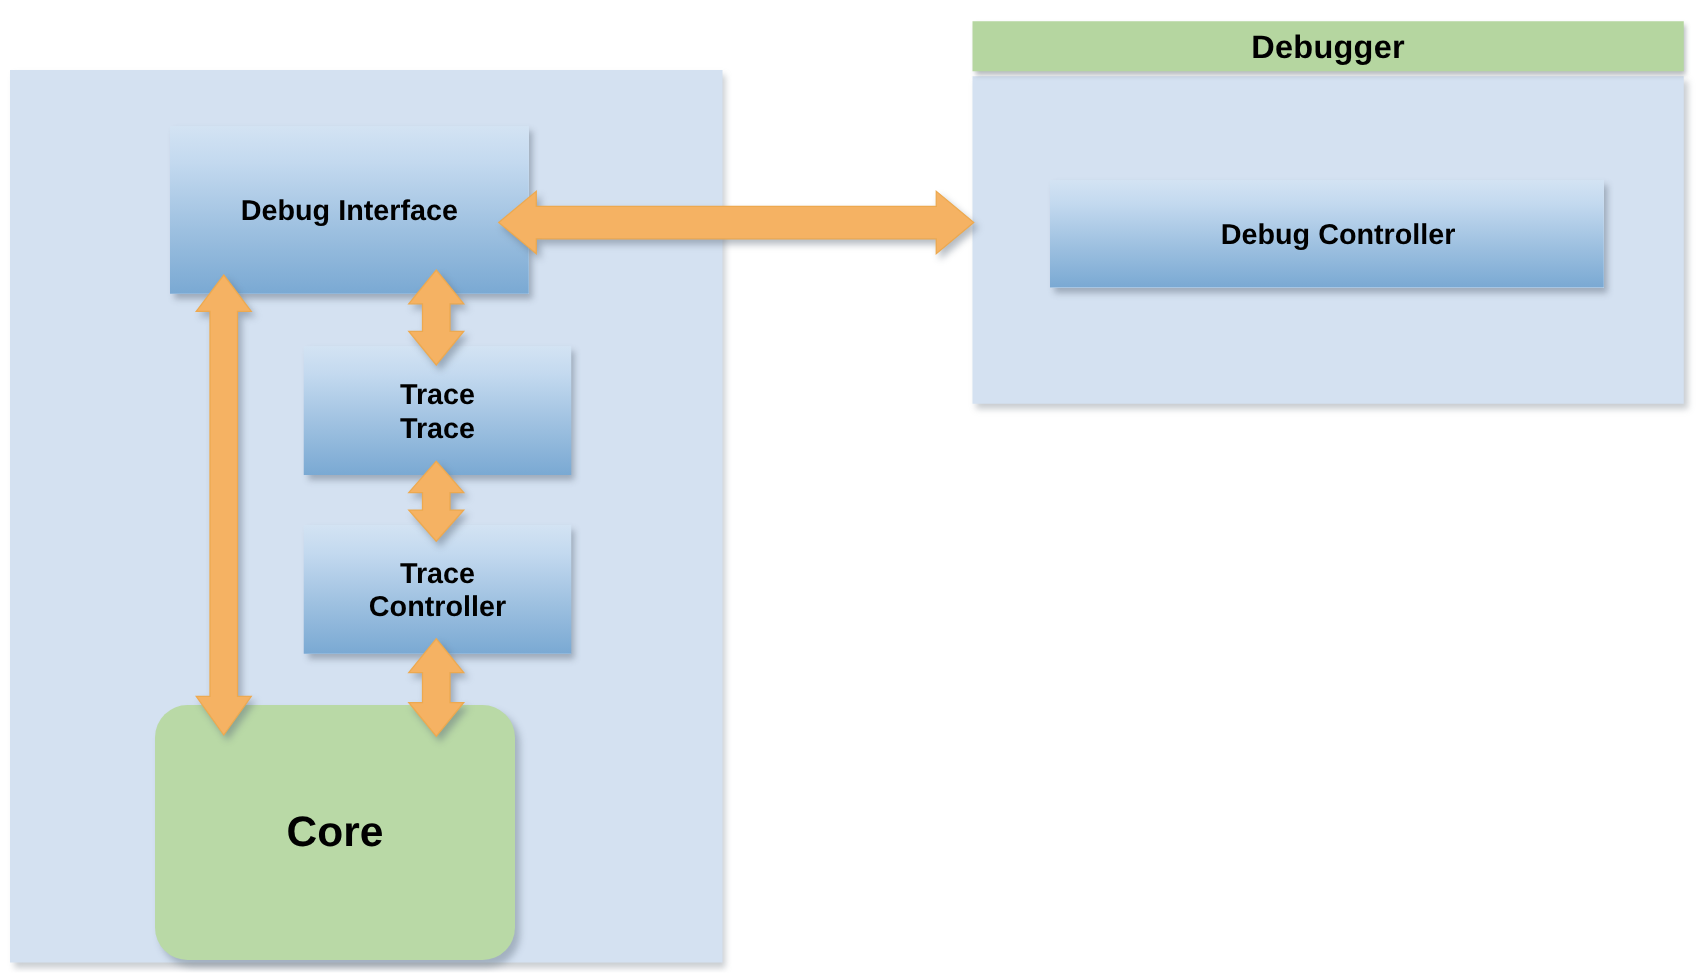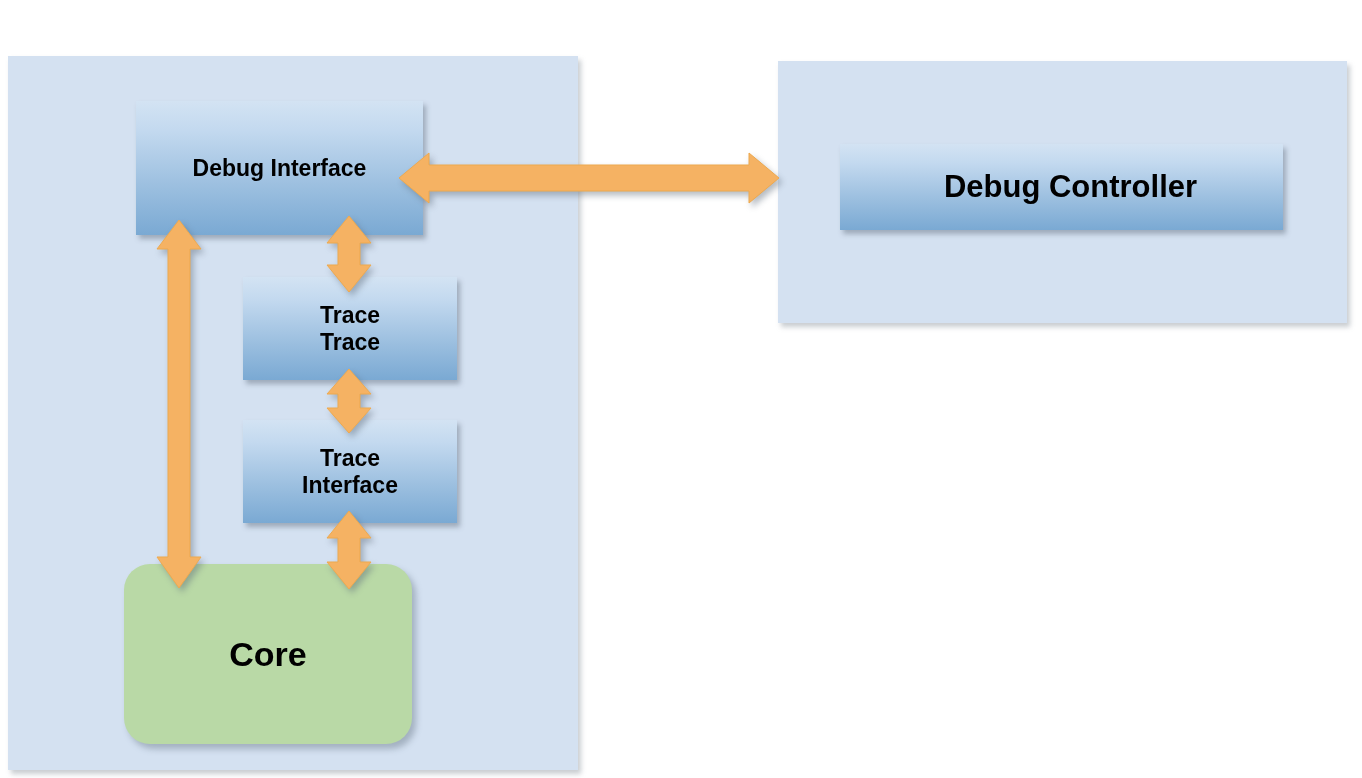--- a/index.html
+++ b/index.html
@@ -65,26 +65,26 @@
     color: #000;
     background: linear-gradient(to bottom, #d3e3f3 0%, #c3d9ef 22%, #9dc0e0 62%, #7aa9d3 100%);
     box-shadow: 3px 4px 5px rgba(90,105,120,0.45);
     z-index: 4;
     line-height: 1.15;
   }
 
   #box-debug-interface { left: 136px; top: 101px; width: 287px; height: 134px; font-size: 23px; z-index: 6; }
   #box-trace-memory    { left: 243px; top: 277px; width: 214px; height: 103px; font-size: 23px; }
   #box-trace-controller{ left: 243px; top: 420px; width: 214px; height: 103px; font-size: 23px; }
-  #box-debug-controller{ left: 840px; top: 144px; width: 443px; height: 86px;  font-size: 31px; z-index: 6; padding-left: 18px; }
+  #box-debug-controller{ left: 840px; top: 144px; width: 443px; height: 86px;  font-size: 23px; z-index: 6; padding-left: 18px; }
 
   
   #box-core {
     position: absolute;
-    left: 124px; top: 564px; width: 288px; height: 180px;
+    left: 124px; top: 564px; width: 288px; height: 204px;
     border-radius: 26px;
     background: #b9d9a6;
     display: flex;
     align-items: center;
     justify-content: center;
     font-size: 34px;
     font-weight: bold;
     color: #000;
     box-shadow: 4px 5px 6px rgba(90,105,120,0.40);
     z-index: 4;
@@ -102,37 +102,40 @@
 </style>
 </head>
 <body>
 
 <div class="panel" id="target-panel">
   <div class="panel-body"></div>
 </div>
 
 <div class="panel" id="debugger-panel">
   <div class="panel-body"></div>
+  <div class="panel-header">
+    <span>Debugger</span>
+  </div>
 </div>
 
 <div class="gbox" id="box-debug-interface">
   <span>Debug Interface</span>
 </div>
 
 <div class="gbox" id="box-trace-memory">
   <span>
     <span>Trace</span><br>
     <span>Trace</span>
   </span>
 </div>
 
 <div class="gbox" id="box-trace-controller">
   <span>
     <span>Trace</span><br>
-    <span>Interface</span>
+    <span>Controller</span>
   </span>
 </div>
 
 <div id="box-core">
   <span>Core</span>
 </div>
 
 <div class="gbox" id="box-debug-controller">
   <span>Debug Controller</span>
 </div>

